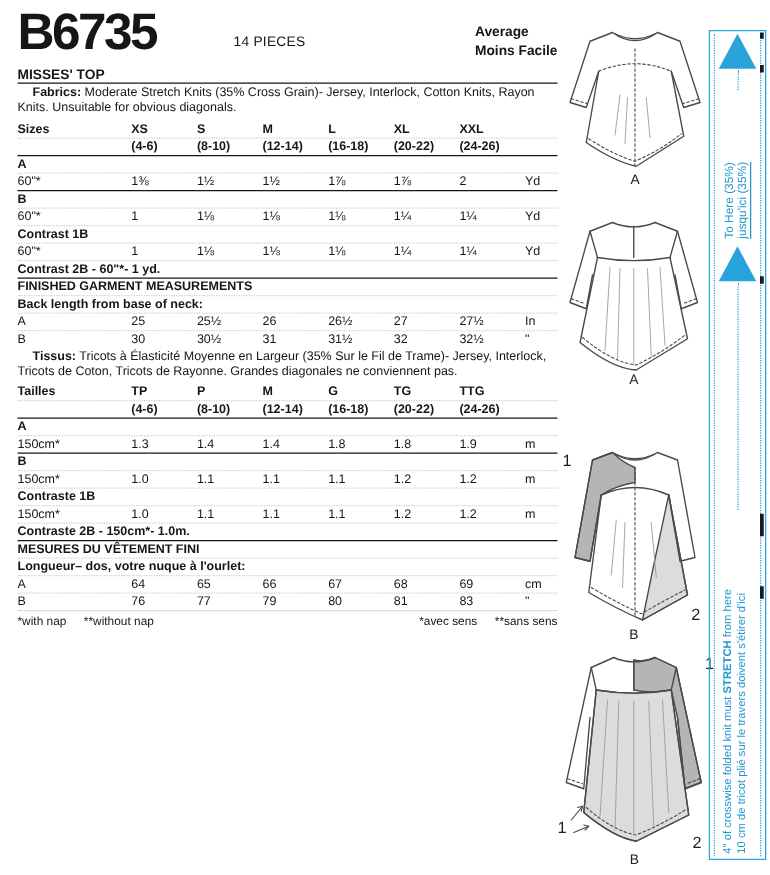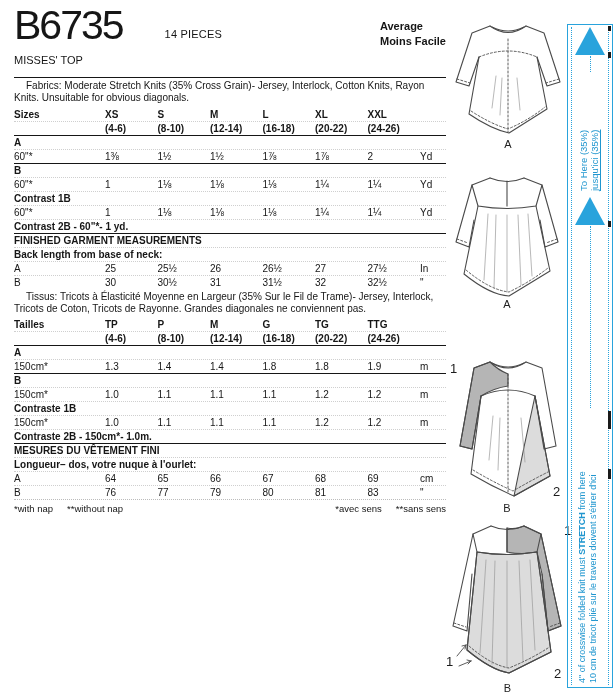--- a/index.html
+++ b/index.html
@@ -4,26 +4,26 @@
 <style>
   * { margin:0; padding:0; box-sizing:border-box; }
   html,body { width:616px; height:700px; }
   body {
     position:relative; background:#fff; overflow:hidden;
     font-family:"Liberation Sans", sans-serif; color:#161616;
   }
   
   .content { position:absolute; left:14px; top:4px; width:432px; }
   .header-row { display:flex; align-items:flex-start; height:50px; }
-  .pattern-number { font-size:41px; font-weight:normal; letter-spacing:-2px; line-height:1.05; }
-  .pieces { font-size:11px; margin-left:42px; margin-top:24px; letter-spacing:0.2px; }
+  .pattern-number { font-size:41px; font-weight:bold; letter-spacing:-2px; line-height:1.05; }
+  .pieces { font-size:11px; margin-left:62px; margin-top:24px; letter-spacing:0.2px; }
   .difficulty { margin-left:auto; text-align:left; font-size:11px; font-weight:bold; line-height:1.35; margin-top:15px; }
-  .garment-title { font-size:11px; font-weight:normal; border-bottom:1.5px solid #161616; padding-bottom:11px; }
+  .garment-title { font-size:11px; font-weight:bold; border-bottom:1.5px solid #161616; padding-bottom:0; }
   .fabric-para { font-size:10px; line-height:1.23; padding:2px 0 3px 0; }
-  .fabric-para .lead { font-weight:normal;padding-left:12px; }
+  .fabric-para .lead { font-weight:bold;padding-left:12px; }
   .section-title { font-size:10.5px; font-weight:bold; border-top:1.5px solid #161616; border-bottom:1.5px solid #161616; padding:1px 0; }
   
   .tgrid { width:100%; }
   .trow { display:grid; grid-template-columns:91px repeat(6,1fr) 26px; font-size:10px; line-height:13px; border-top:1px dotted #cfcfcf; }
   .tgrid .trow:first-child { border-top:none; }
   .trow.rt { border-top:1.5px solid #161616; }
   .trow.b { font-weight:bold; }
   .tcell { white-space:nowrap; overflow:visible; }
   .tcell.full { grid-column:1 / -1; }
   .footnotes { display:flex; font-size:9.5px; border-top:1px dotted #bbb; padding-top:3px; }

